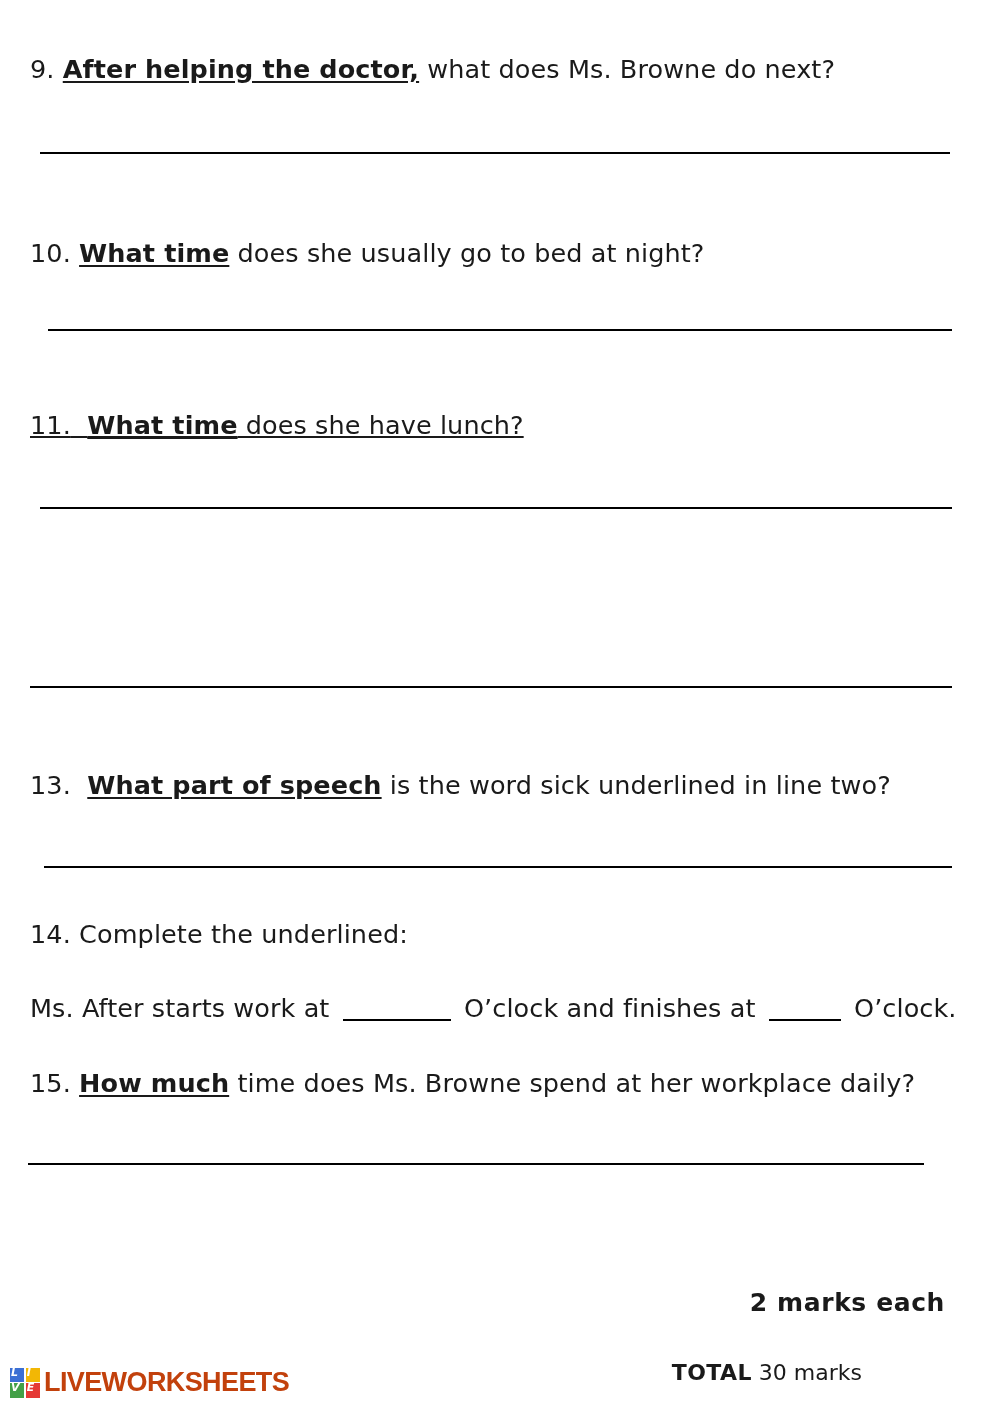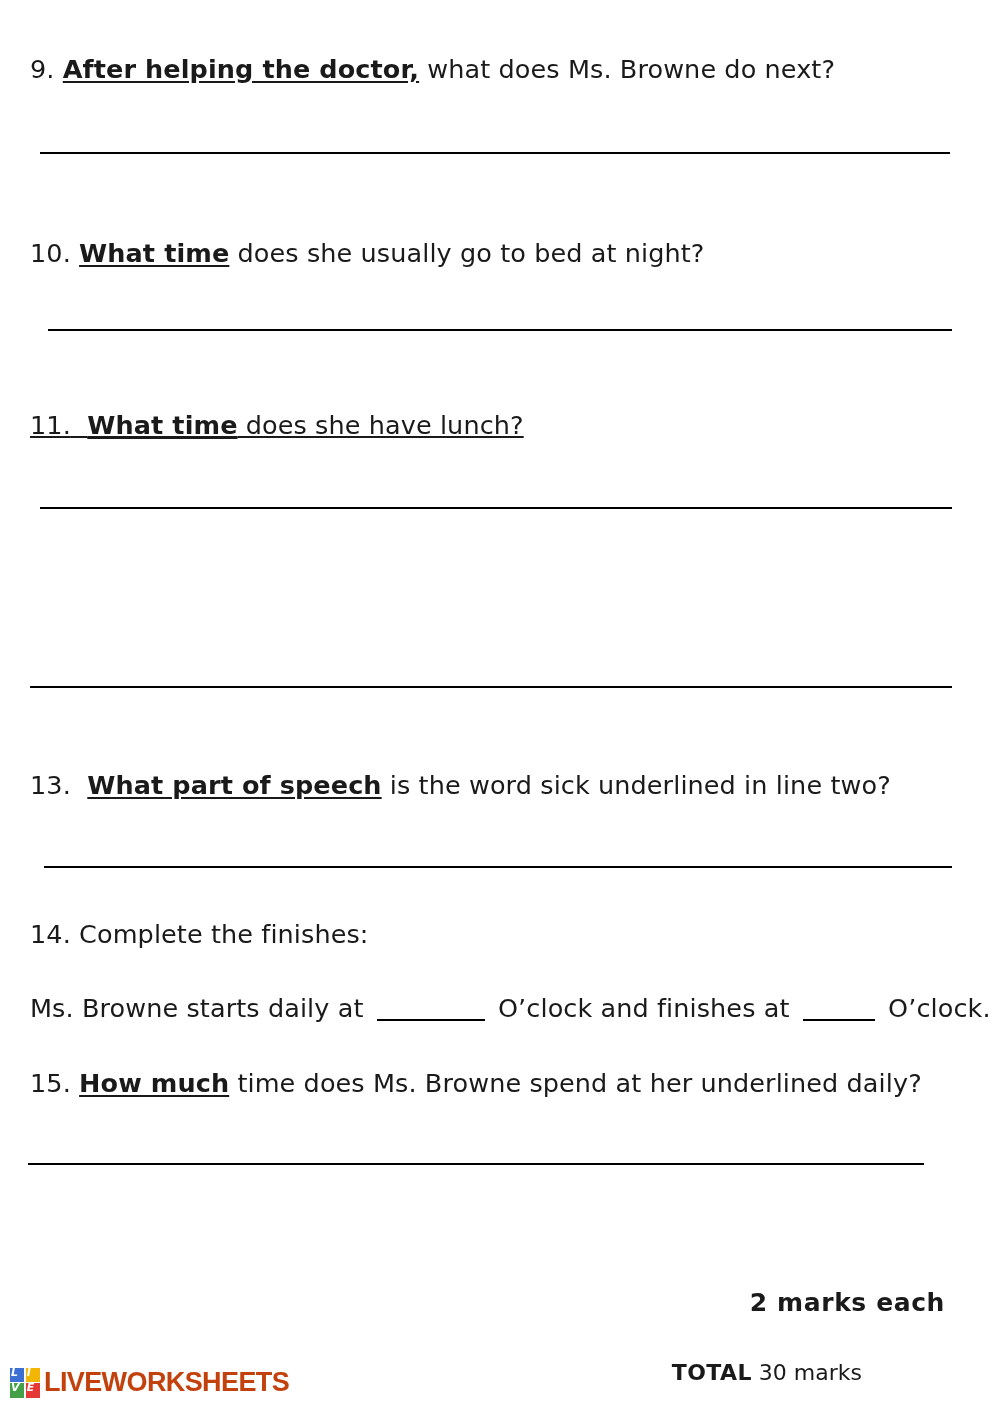--- a/index.html
+++ b/index.html
@@ -141,34 +141,34 @@
 
   <div class="blk rule" id="rule12"></div>
 
   <div class="blk q" id="q13">
     <span class="num">13.</span>
     &nbsp;<span class="bold-ul">What part of speech</span><span> is the word sick underlined in line two?</span>
   </div>
   <div class="blk rule" id="rule13"></div>
 
   <div class="blk q" id="q14">
-    <span class="num">14.</span><span> Complete the finishes:</span>
+    <span class="num">14.</span><span> Complete the underlined:</span>
   </div>
 
   <div class="blk q" id="q14line">
-    <span>Ms. Browne starts daily at</span>
+    <span>Ms. After starts work at</span>
     <span class="gapline gap-long"></span>
     <span>O’clock and finishes at</span>
     <span class="gapline gap-short"></span>
     <span>O’clock.</span>
   </div>
 
   <div class="blk q" id="q15">
     <span class="num">15.</span>
-    <span class="bold-ul">How much</span><span>  time does Ms. Browne spend at her underlined daily?</span>
+    <span class="bold-ul">How much</span><span>  time does Ms. Browne spend at her workplace daily?</span>
   </div>
   <div class="blk rule" id="rule15"></div>
 
   <div class="blk" id="marks">2 marks each</div>
 
   <div class="blk" id="total">
     <span class="tw">TOTAL</span><span> 30 marks</span>
   </div>
 
   <div id="footer-logo">

